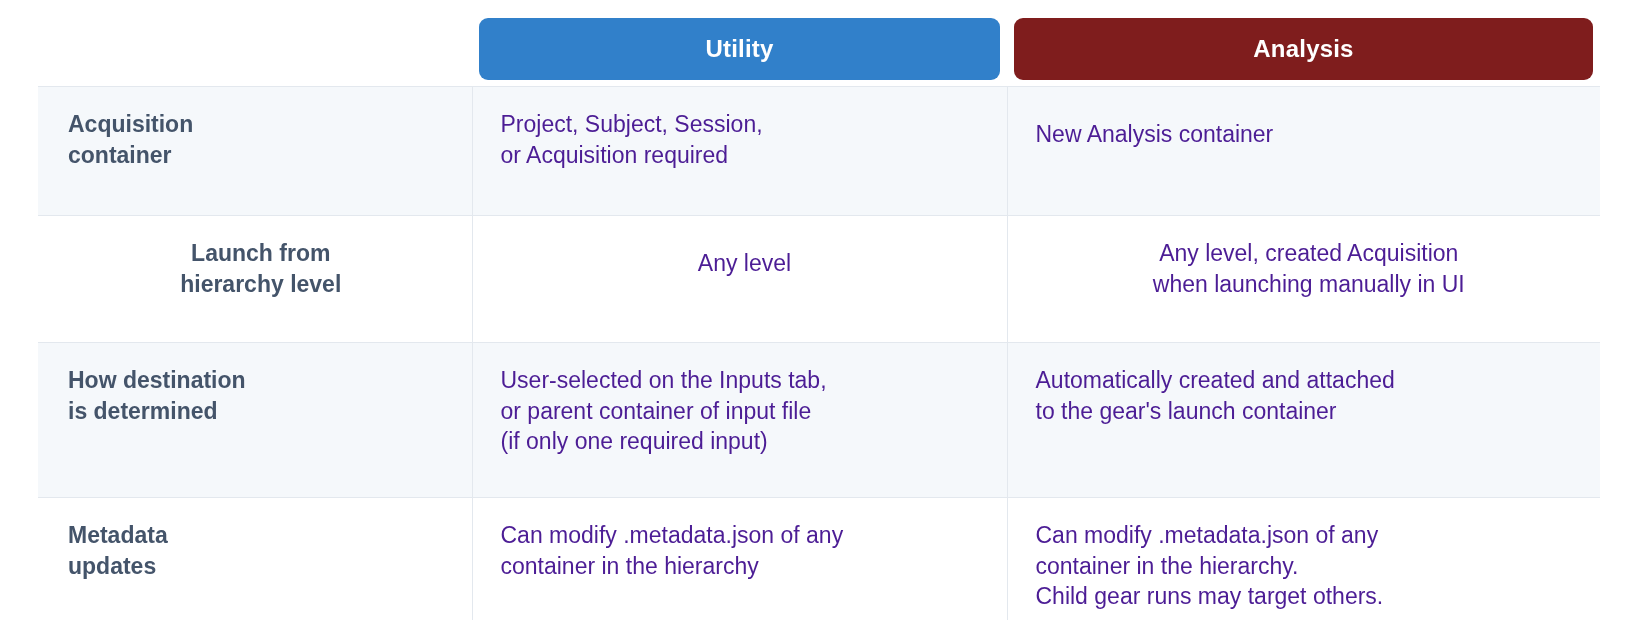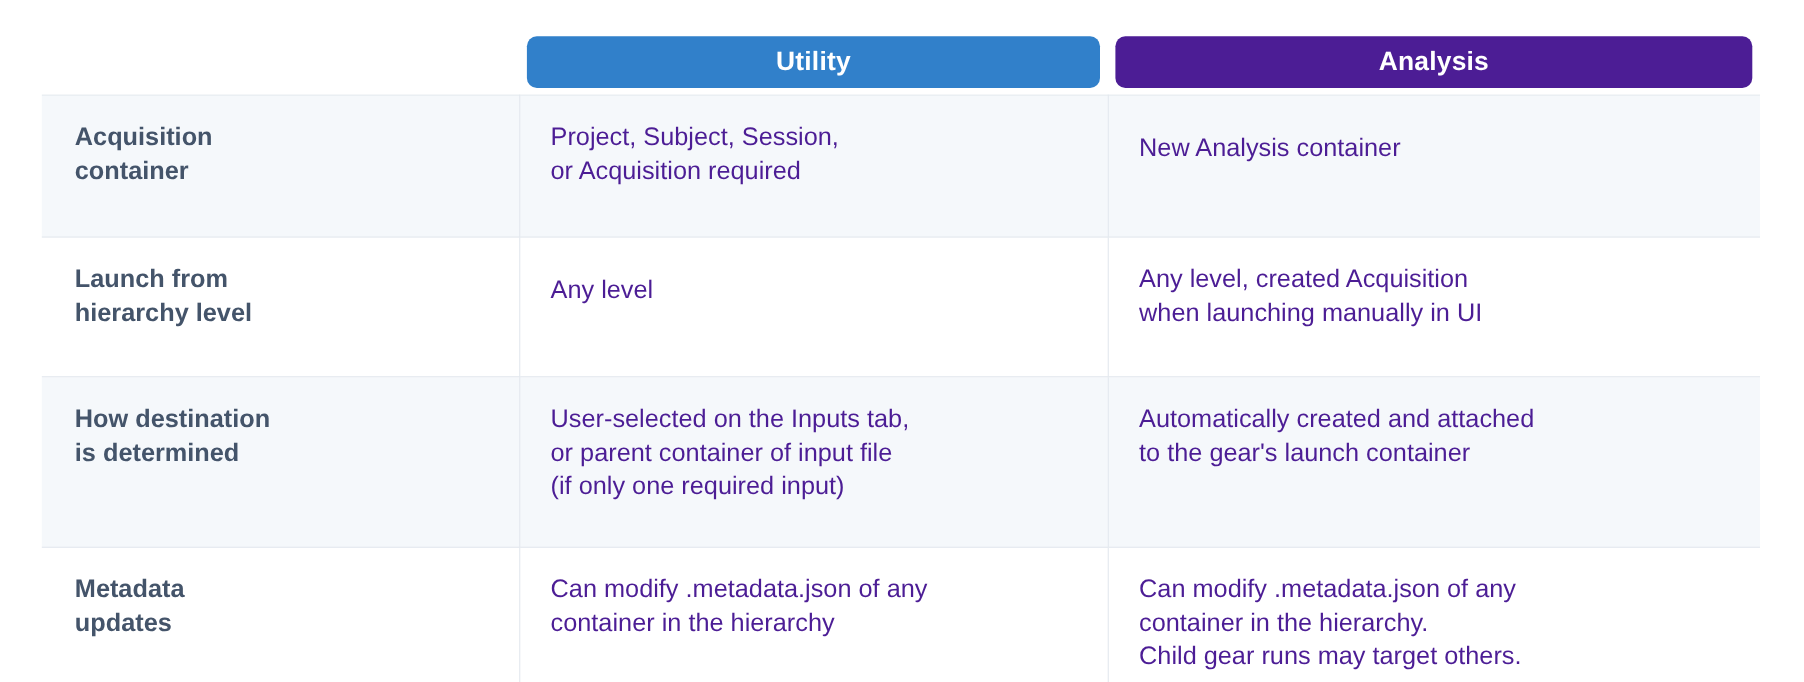--- a/index.html
+++ b/index.html
@@ -40,33 +40,33 @@
   thead th {
     padding: 0;
     margin: 0;
     border: 0;
     height: 86px;
     vertical-align: bottom;
   }
   thead th.blank { background: transparent; }
 
   .pill {
-    height: 47px;
+    height: 62px;
     margin: 0 7px 6px 7px;
     border-radius: 9px;
     display: flex;
     align-items: center;
     justify-content: center;
     color: #ffffff;
     font-size: 24px;
     font-weight: bold;
     letter-spacing: 0.2px;
   }
   .pill.utility  { background: #3180ca; }
-  .pill.analysis { background: #4c1d95; }
+  .pill.analysis { background: #7f1d1d; }
 
   
   tbody td {
     border-top: 1px solid #e3e8ee;
     border-bottom: 1px solid #e3e8ee;
     vertical-align: top;
     padding: 22px 0 26px 0;
     font-size: 23px;
     line-height: 1.33;
     color: #4c1d95;
@@ -85,21 +85,21 @@
     padding-left: 28px;
     padding-right: 18px;
     border-right: 1px solid #e3e8ee;
   }
   tbody td.col-anal {
     padding-left: 28px;
     padding-right: 18px;
   }
 
   tbody tr.r1 td { height: 80px; }
-  tbody tr.r2 td { height: 78px; }
+  tbody tr.r2 td { height: 78px; text-align: center; }
   tbody tr.r3 td { height: 106px; margin-top: 38px; }
   tbody tr.r4 td { height: 104px; }
 
   tbody tr:last-child td { border-bottom: 2px solid #dde3ea; }
 
   .line { display: block; white-space: pre; }
   .cell-lines { display: block; }
   .pad-top { padding-top: 10px; }
 </style>
 </head>

